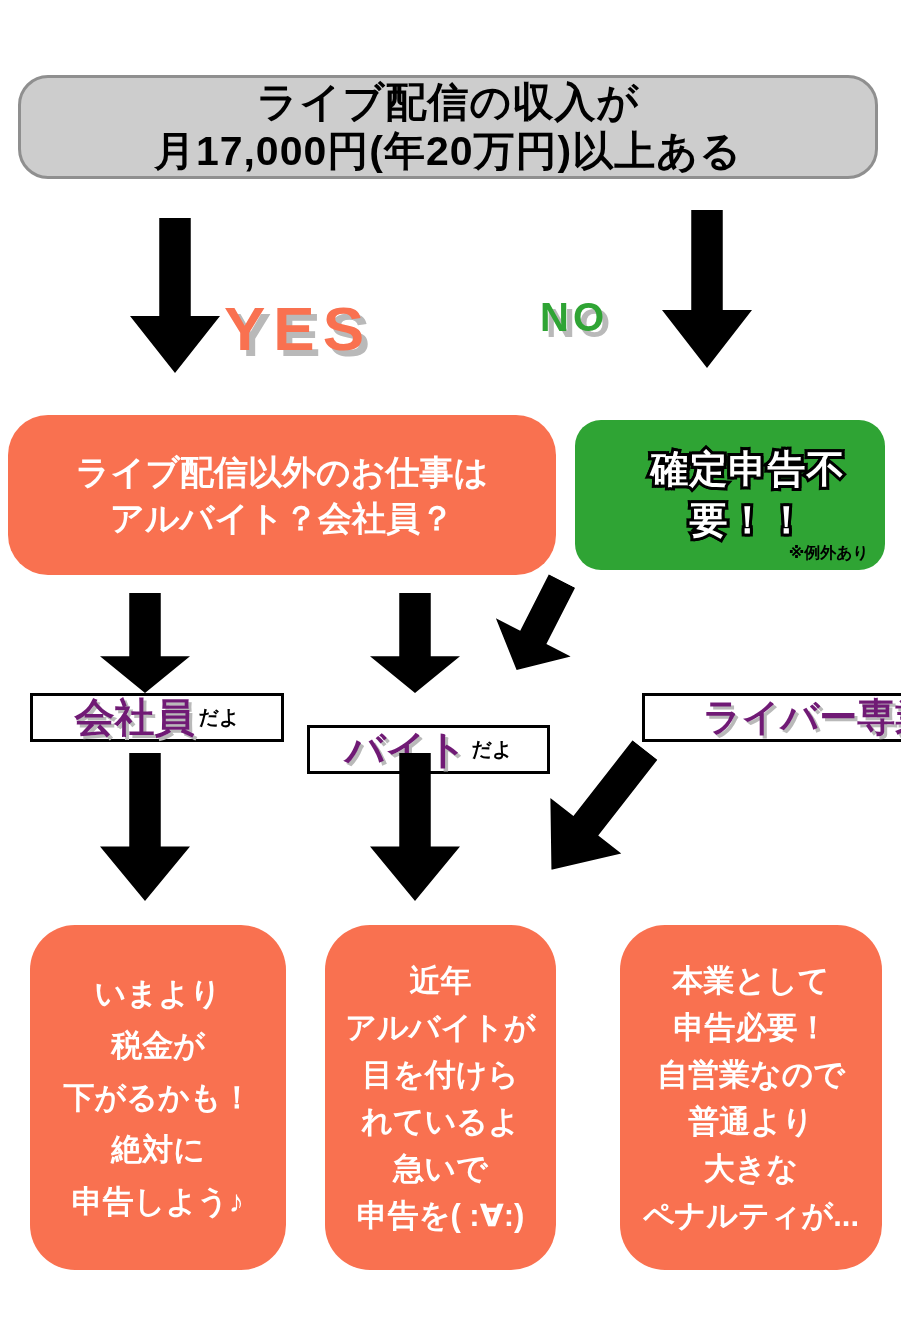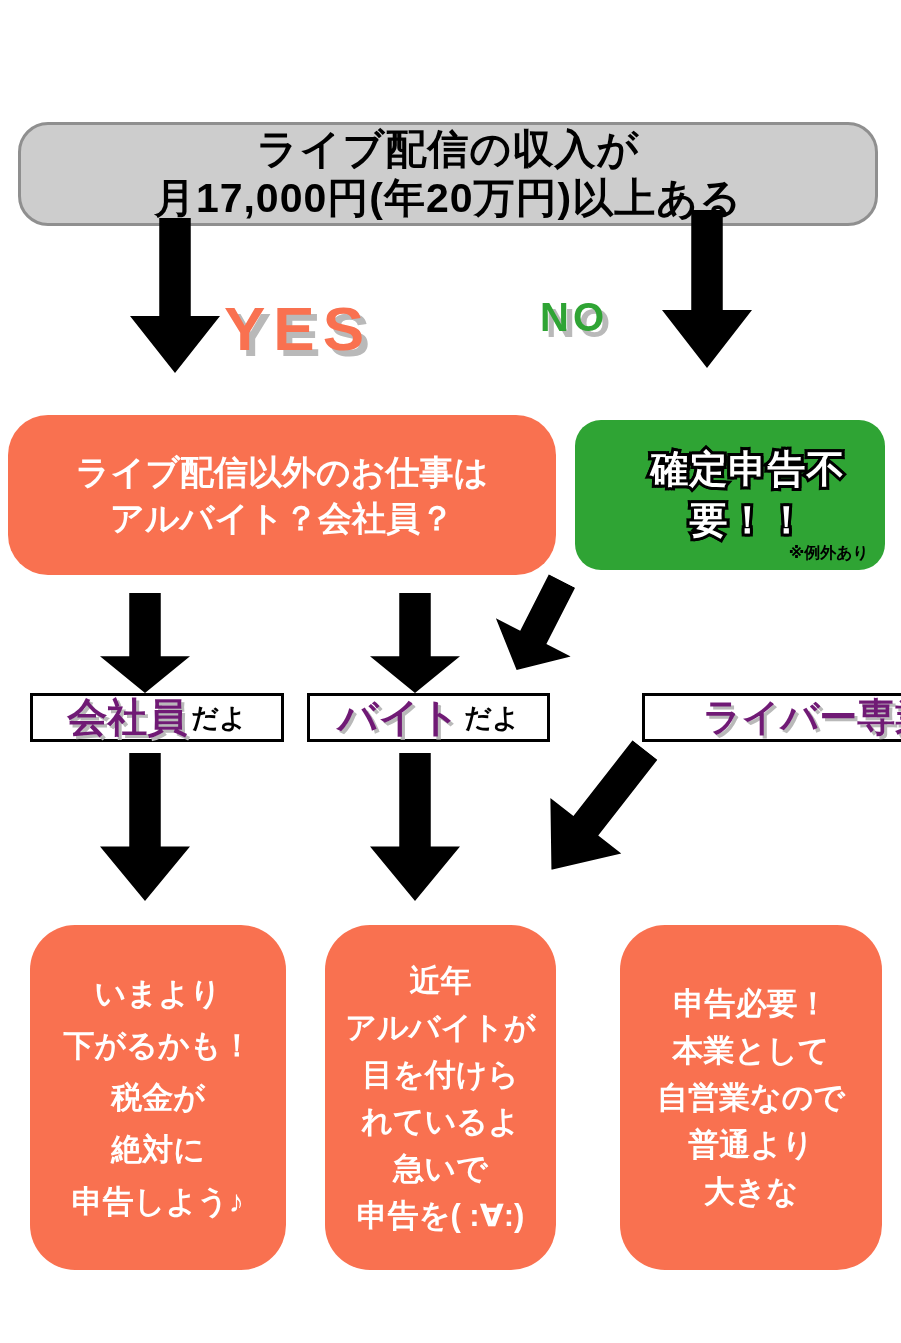--- a/index.html
+++ b/index.html
@@ -23,21 +23,20 @@
     background: #cdcdcd;
     border: 3px solid #8f8f8f;
     border-radius: 30px;
     display: flex; flex-direction: column;
     align-items: center; justify-content: center;
     text-align: center;
     color: #000;
     font-size: 41px;
     line-height: 49px;
     letter-spacing: 1px;
-    margin-top: 47px;
   }
   .question-box {
     left: 8px; top: 415px; width: 548px; height: 160px;
     background: #f97150;
     border-radius: 40px;
     display: flex; flex-direction: column;
     align-items: center; justify-content: center;
     text-align: center;
     color: #ffffff;
     font-size: 34px;
@@ -96,25 +95,25 @@
     align-items: center; justify-content: center;
     white-space: nowrap;
   }
   .opt-main {
     color: #701a75;
     font-size: 40px;
     text-shadow: 3px 3px 0 #b9b9b9;
   }
   .opt-suffix {
     color: #000;
-    font-size: 27px;
+    font-size: 20px;
     margin-left: 4px;
   }
   #opt1 { left: 30px;  width: 254px; }
-  #opt2 { left: 307px; width: 243px; }
+  #opt2 { left: 307px; width: 243px; margin-top: 32px; }
   #opt3 { left: 594px; width: 356px; margin-left: 48px; }
   #opt3 .opt-main { font-size: 38px; }
 
   
   .result-box {
     top: 925px; height: 345px;
     background: #f97150;
     border-radius: 45px;
     display: flex; flex-direction: column;
     align-items: center; justify-content: center;
@@ -189,36 +188,37 @@
   </svg>
   <svg class="arrow" style="left:370px; top:753px;" width="90" height="148" viewBox="0 0 80 155" preserveAspectRatio="none">
     <polygon points="26,0 54,0 54,98 80,98 40,155 0,98 26,98"></polygon>
   </svg>
   <svg class="arrow" style="left:600px; top:750px; transform: rotate(38deg); transform-origin: 50% 0;" width="90" height="152" viewBox="0 0 80 155" preserveAspectRatio="none">
     <polygon points="26,0 54,0 54,98 80,98 40,155 0,98 26,98"></polygon>
   </svg>
 
   <div id="res1" class="abs result-box">
     <div>いまより</div>
+    <div>税金が</div>
     <div>下がるかも！</div>
-    <div>税金が</div>
     <div>絶対に</div>
     <div>申告しよう♪</div>
   </div>
 
   <div id="res2" class="abs result-box">
     <div>近年</div>
     <div>アルバイトが</div>
     <div>目を付けら</div>
     <div>れているよ</div>
     <div>急いで</div>
     <div>申告を( :∀:)</div>
   </div>
 
   <div id="res3" class="abs result-box">
+    <div>本業として</div>
     <div>申告必要！</div>
-    <div>本業として</div>
     <div>自営業なので</div>
     <div>普通より</div>
     <div>大きな</div>
+    <div>ペナルティが...</div>
   </div>
 
 </div>
 
 </body></html>

